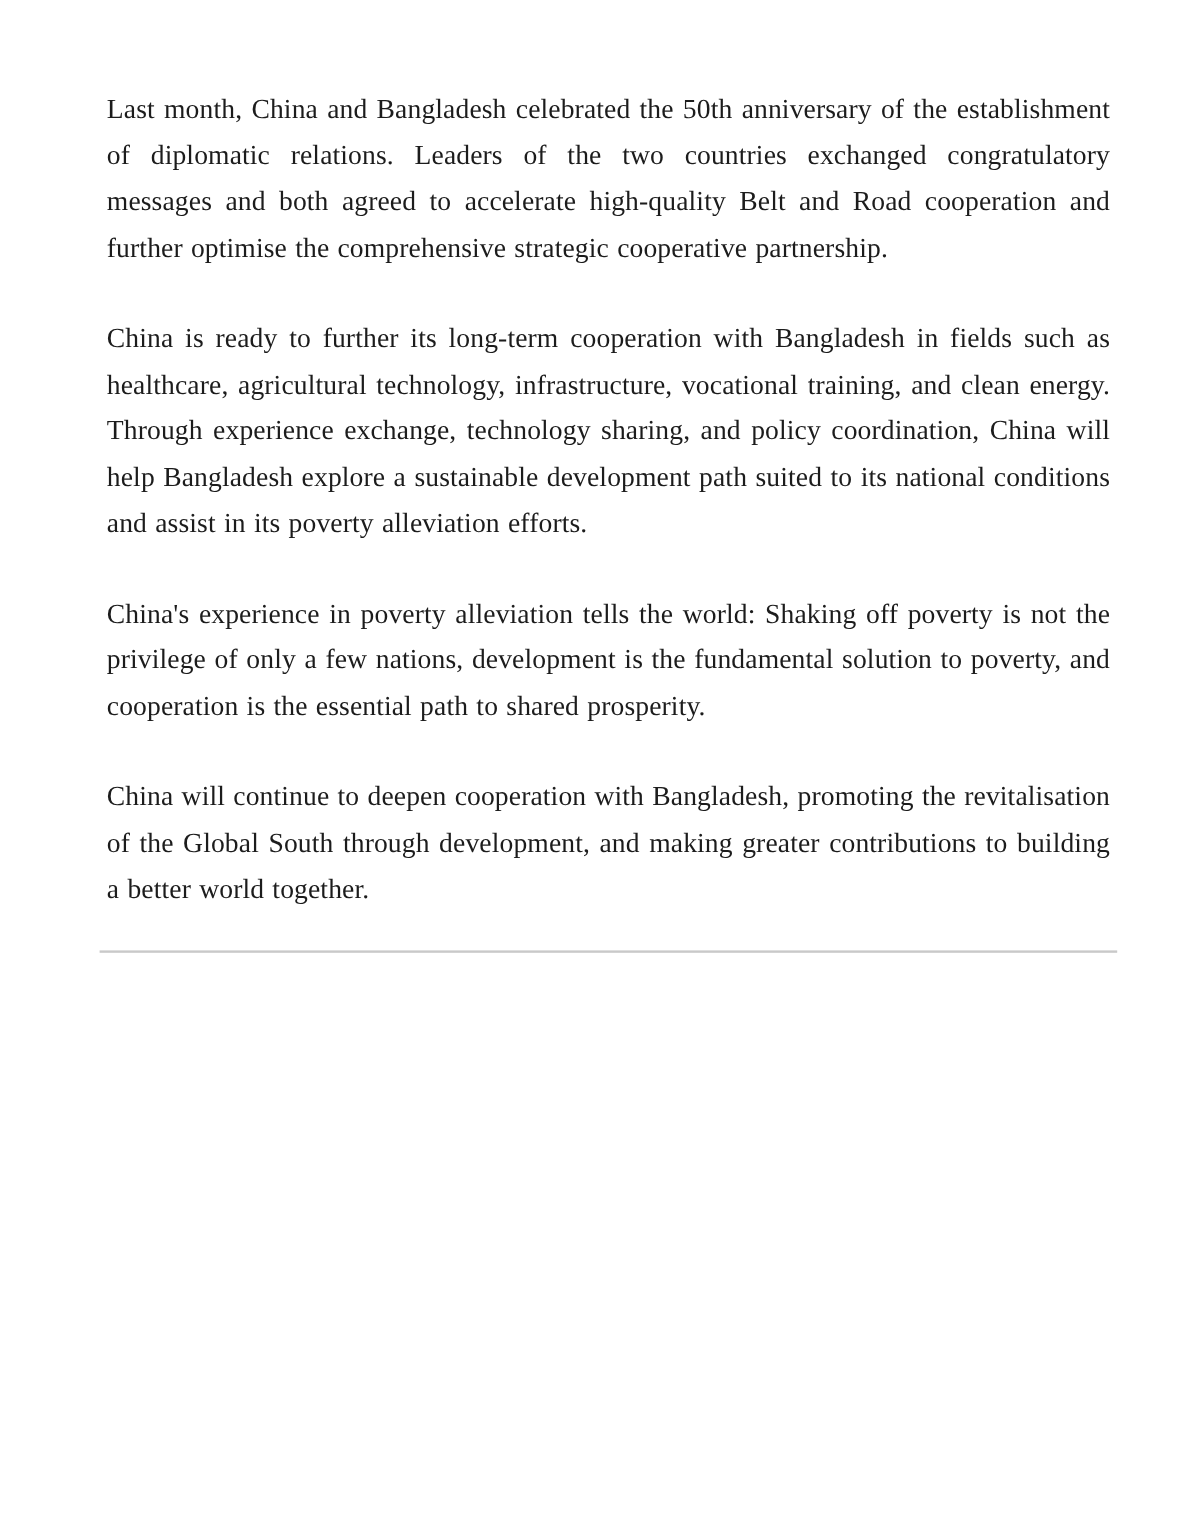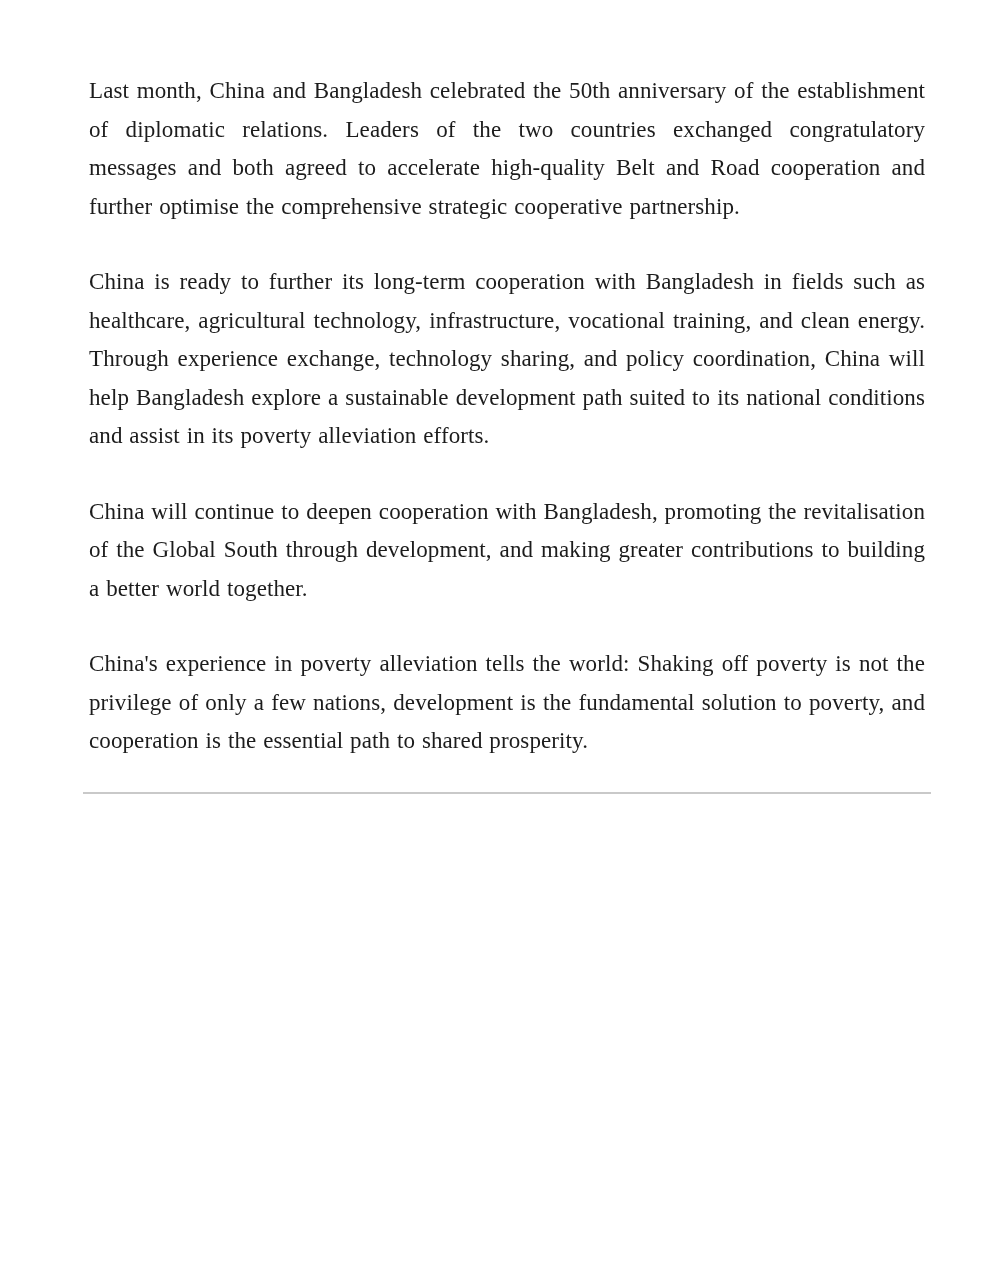--- a/index.html
+++ b/index.html
@@ -42,17 +42,17 @@
     width: 100%;
   }
 </style>
 </head>
 <body>
 
 <div class="article-page">
   <div class="article-body">
     <p>Last month, China and Bangladesh celebrated the 50th anniversary of the establishment of diplomatic relations. Leaders of the two countries exchanged congratulatory messages and both agreed to accelerate high-quality Belt and Road cooperation and further optimise the comprehensive strategic cooperative partnership.</p>
     <p>China is ready to further its long-term cooperation with Bangladesh in fields such as healthcare, agricultural technology, infrastructure, vocational training, and clean energy. Through experience exchange, technology sharing, and policy coordination, China will help Bangladesh explore a sustainable development path suited to its national conditions and assist in its poverty alleviation efforts.</p>
+    <p>China's experience in poverty alleviation tells the world: Shaking off poverty is not the privilege of only a few nations, development is the fundamental solution to poverty, and cooperation is the essential path to shared prosperity.</p>
     <p>China will continue to deepen cooperation with Bangladesh, promoting the revitalisation of the Global South through development, and making greater contributions to building a better world together.</p>
-    <p>China's experience in poverty alleviation tells the world: Shaking off poverty is not the privilege of only a few nations, development is the fundamental solution to poverty, and cooperation is the essential path to shared prosperity.</p>
     <hr class="section-divider">
   </div>
 </div>
 
 </body></html>

